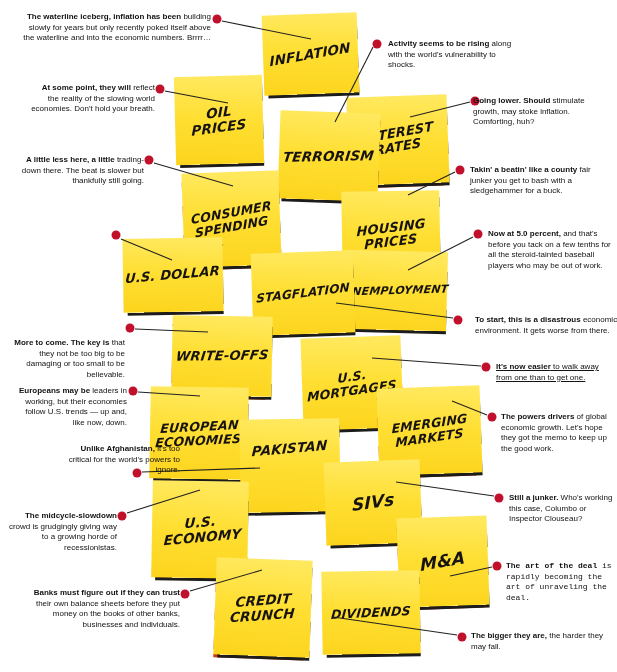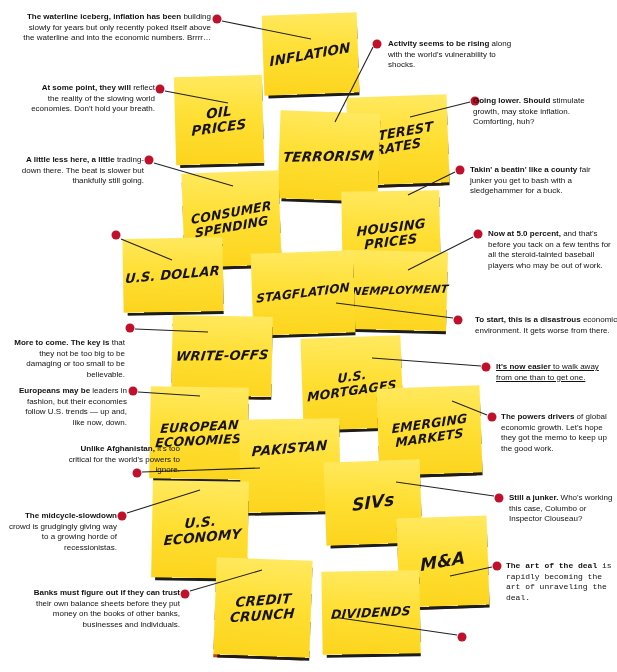--- a/index.html
+++ b/index.html
@@ -139,21 +139,21 @@
   <div class="ann left" style="left:20px;top:155px;width:124px;">
     <b>A little less here, a little</b>
     <span>trading-down there. The beat is slower but thankfully still going.</span>
   </div>
   <div class="ann left" style="left:9px;top:338px;width:116px;">
     <b>More to come. The key is</b>
     <span>that they not be too big to be damaging or too small to be believable.</span>
   </div>
   <div class="ann left" style="left:11px;top:386px;width:116px;">
     <b>Europeans may be</b>
-    <span>leaders in fashion, but their economies follow U.S. trends — up and, like now, down.</span>
+    <span>leaders in working, but their economies follow U.S. trends — up and, like now, down.</span>
   </div>
   <div class="ann left" style="left:16px;top:444px;width:116px;margin-left:48px;">
     <b>Unlike Afghanistan,</b>
     <span>it's too critical for the world's powers to ignore.</span>
   </div>
   <div class="ann left" style="left:3px;top:511px;width:114px;">
     <b>The midcycle-slowdown</b>
     <span>crowd is grudgingly giving way to a growing horde of recessionistas.</span>
   </div>
   <div class="ann left" style="left:22px;top:588px;width:158px;">
@@ -190,14 +190,18 @@
     <span>of global economic growth. Let's hope they got the memo to keep up the good work.</span>
   </div>
   <div class="ann right" style="left:509px;top:493px;width:106px;">
     <b>Still a junker.</b>
     <span>Who's working this case, Columbo or Inspector Clouseau?</span>
   </div>
   <div class="ann right" style="left:506px;top:561px;width:110px;font-family:Liberation Mono, monospace;">
     <b>The art of the deal</b>
     <span>is rapidly becoming the art of unraveling the deal.</span>
   </div>
+  <div class="ann right" style="left:471px;top:631px;width:142px;">
+    <b>The bigger they are,</b>
+    <span>the harder they may fall.</span>
+  </div>
 
 </div>
 
 </body></html>

